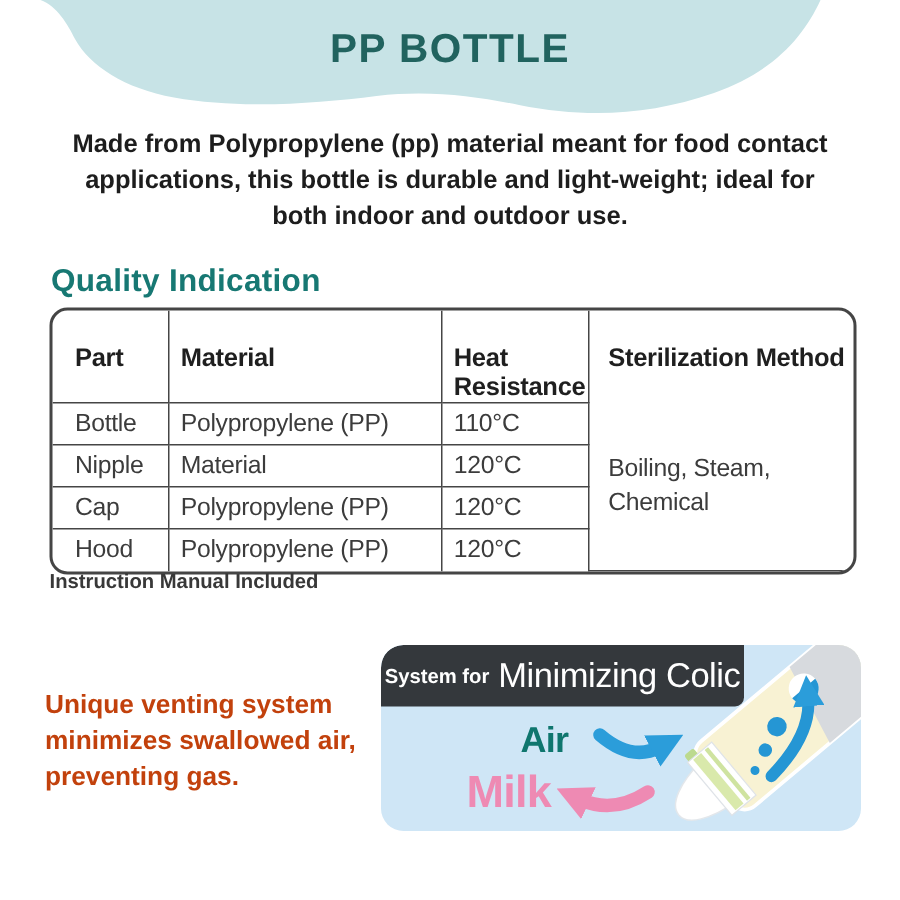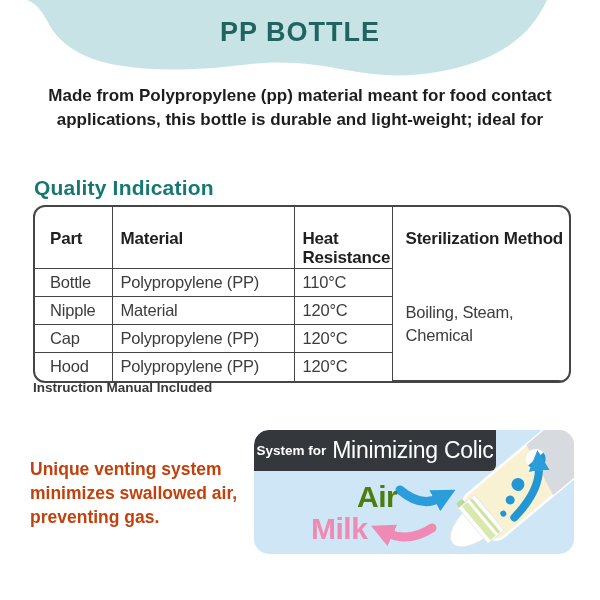--- a/index.html
+++ b/index.html
@@ -44,40 +44,41 @@
 
   
   .colic-card{position:absolute;top:430px;left:254px;width:320px;height:124px;
     border-radius:15px;background:#cfe6f6;overflow:hidden;}
   .colic-card svg{position:absolute;top:0;left:0;}
   .colic-banner{position:absolute;top:0;left:0;width:242px;height:41px;background:#34383c;
     border-radius:15px 0 6px 0;display:flex;align-items:center;justify-content:center;
     gap:6px;color:#ffffff;z-index:3;}
   .colic-banner .small{font-size:13.5px;font-weight:700;}
   .colic-banner .big{font-size:23px;font-weight:400;letter-spacing:-0.3px;}
-  .air-label{position:absolute;top:50px;left:103px;font-size:30px;font-weight:800;
-    color:#4d7c0f;z-index:2;letter-spacing:-0.5px;}
+  .air-label{position:absolute;top:50px;left:93px;font-size:24px;font-weight:800;
+    color:#0f766e;z-index:2;letter-spacing:-0.5px;}
   .milk-label{position:absolute;top:82px;left:57px;font-size:30px;font-weight:800;
     color:#ee8ab3;z-index:2;letter-spacing:-0.5px;}
 </style>
 </head>
 <body>
 
 <div class="page">
 
   <svg class="banner-svg" width="600" height="85" viewBox="0 0 600 85">
     <path d="M27,0 L547,0 C536,24 516,48 476,62 C432,77 392,79 346,70
              C316,64 286,60 251,64 C211,69 161,73 116,65
              C83,59 60,44 50,26 C45,16 38,4 27,0 Z" fill="#c7e3e6"></path>
   </svg>
   <div class="page-title">PP BOTTLE</div>
 
   <div class="description">
     <div>Made from Polypropylene (pp) material meant for food contact</div>
     <div>applications, this bottle is durable and light-weight; ideal for</div>
+    <div>both indoor and outdoor use.</div>
   </div>
 
   <div class="quality-heading">Quality Indication</div>
 
   <div class="table-wrap">
     <table>
       <colgroup>
           <col style="width:77px">
           <col style="width:182px">
           <col style="width:98px">

